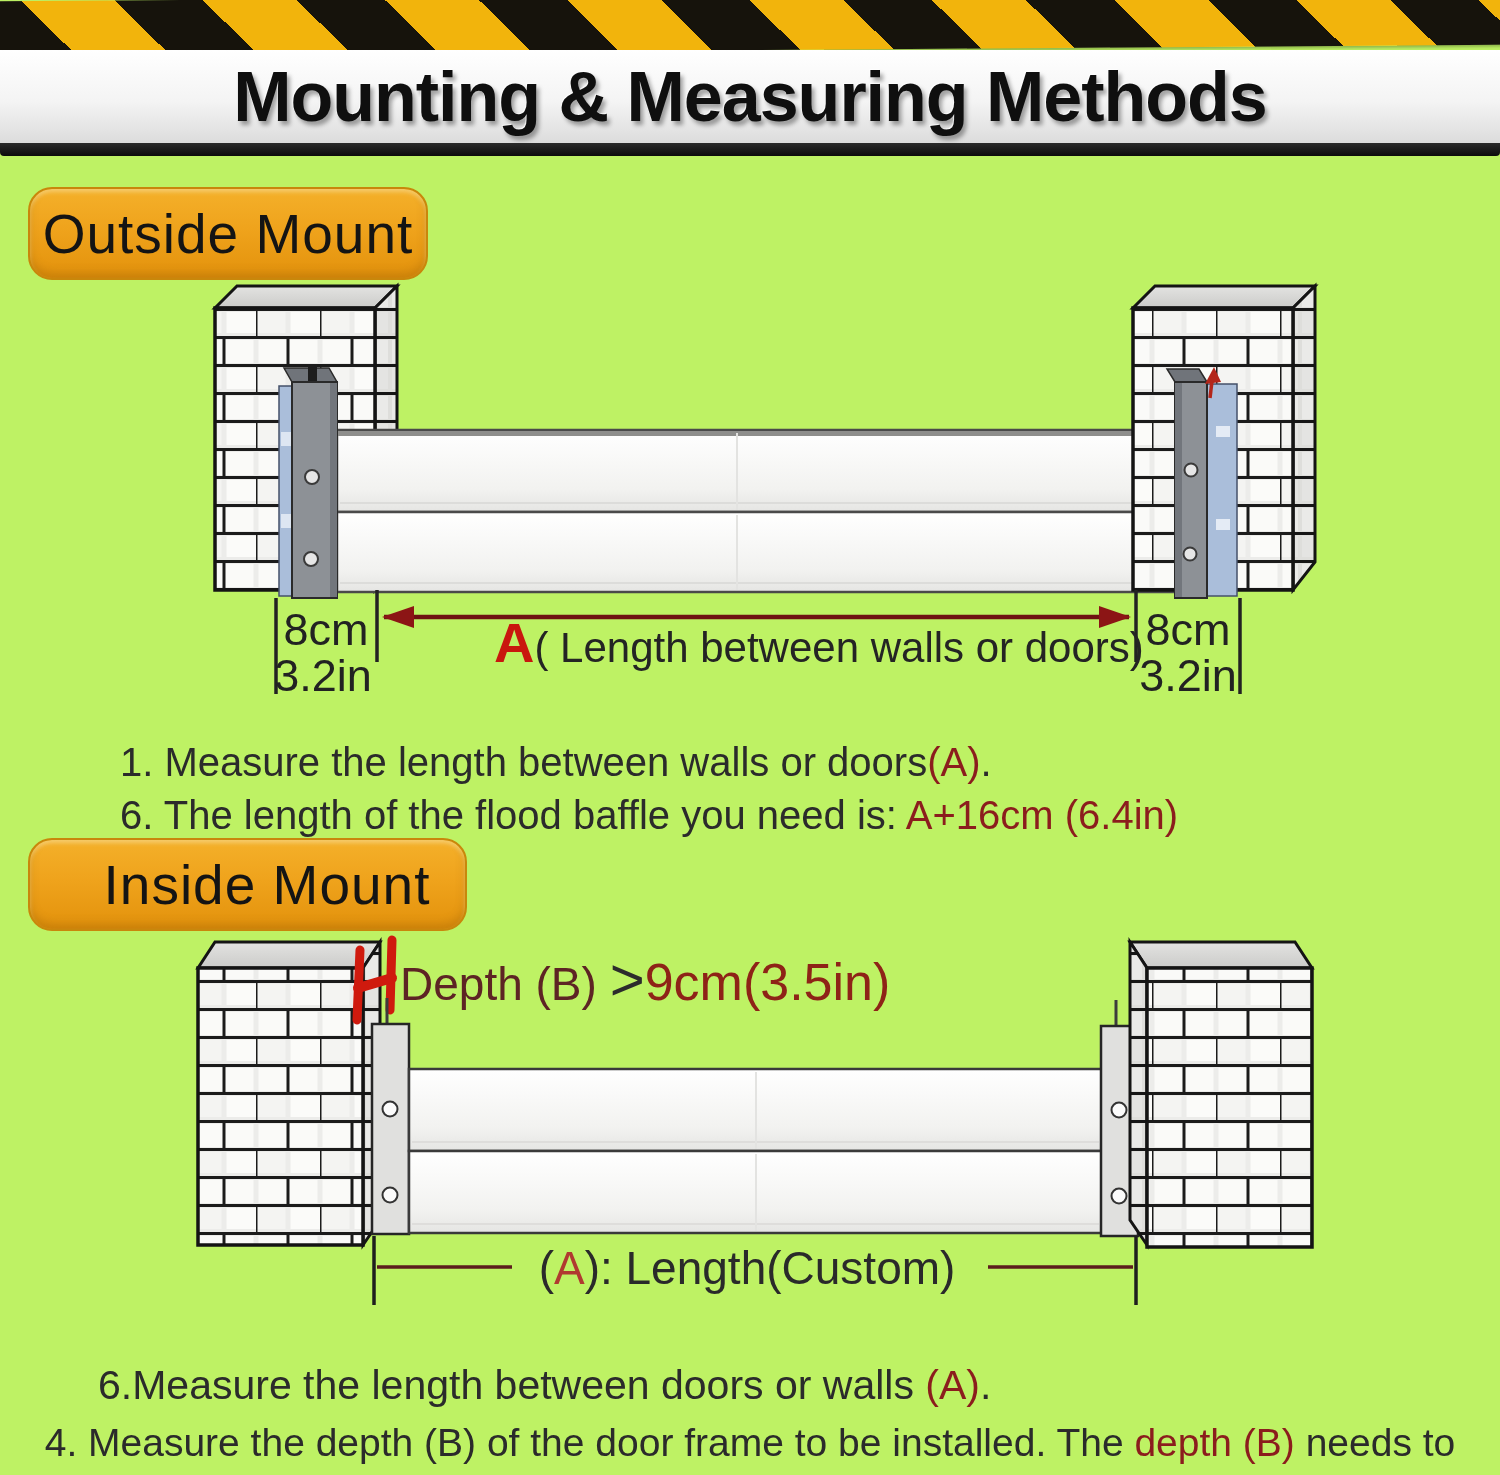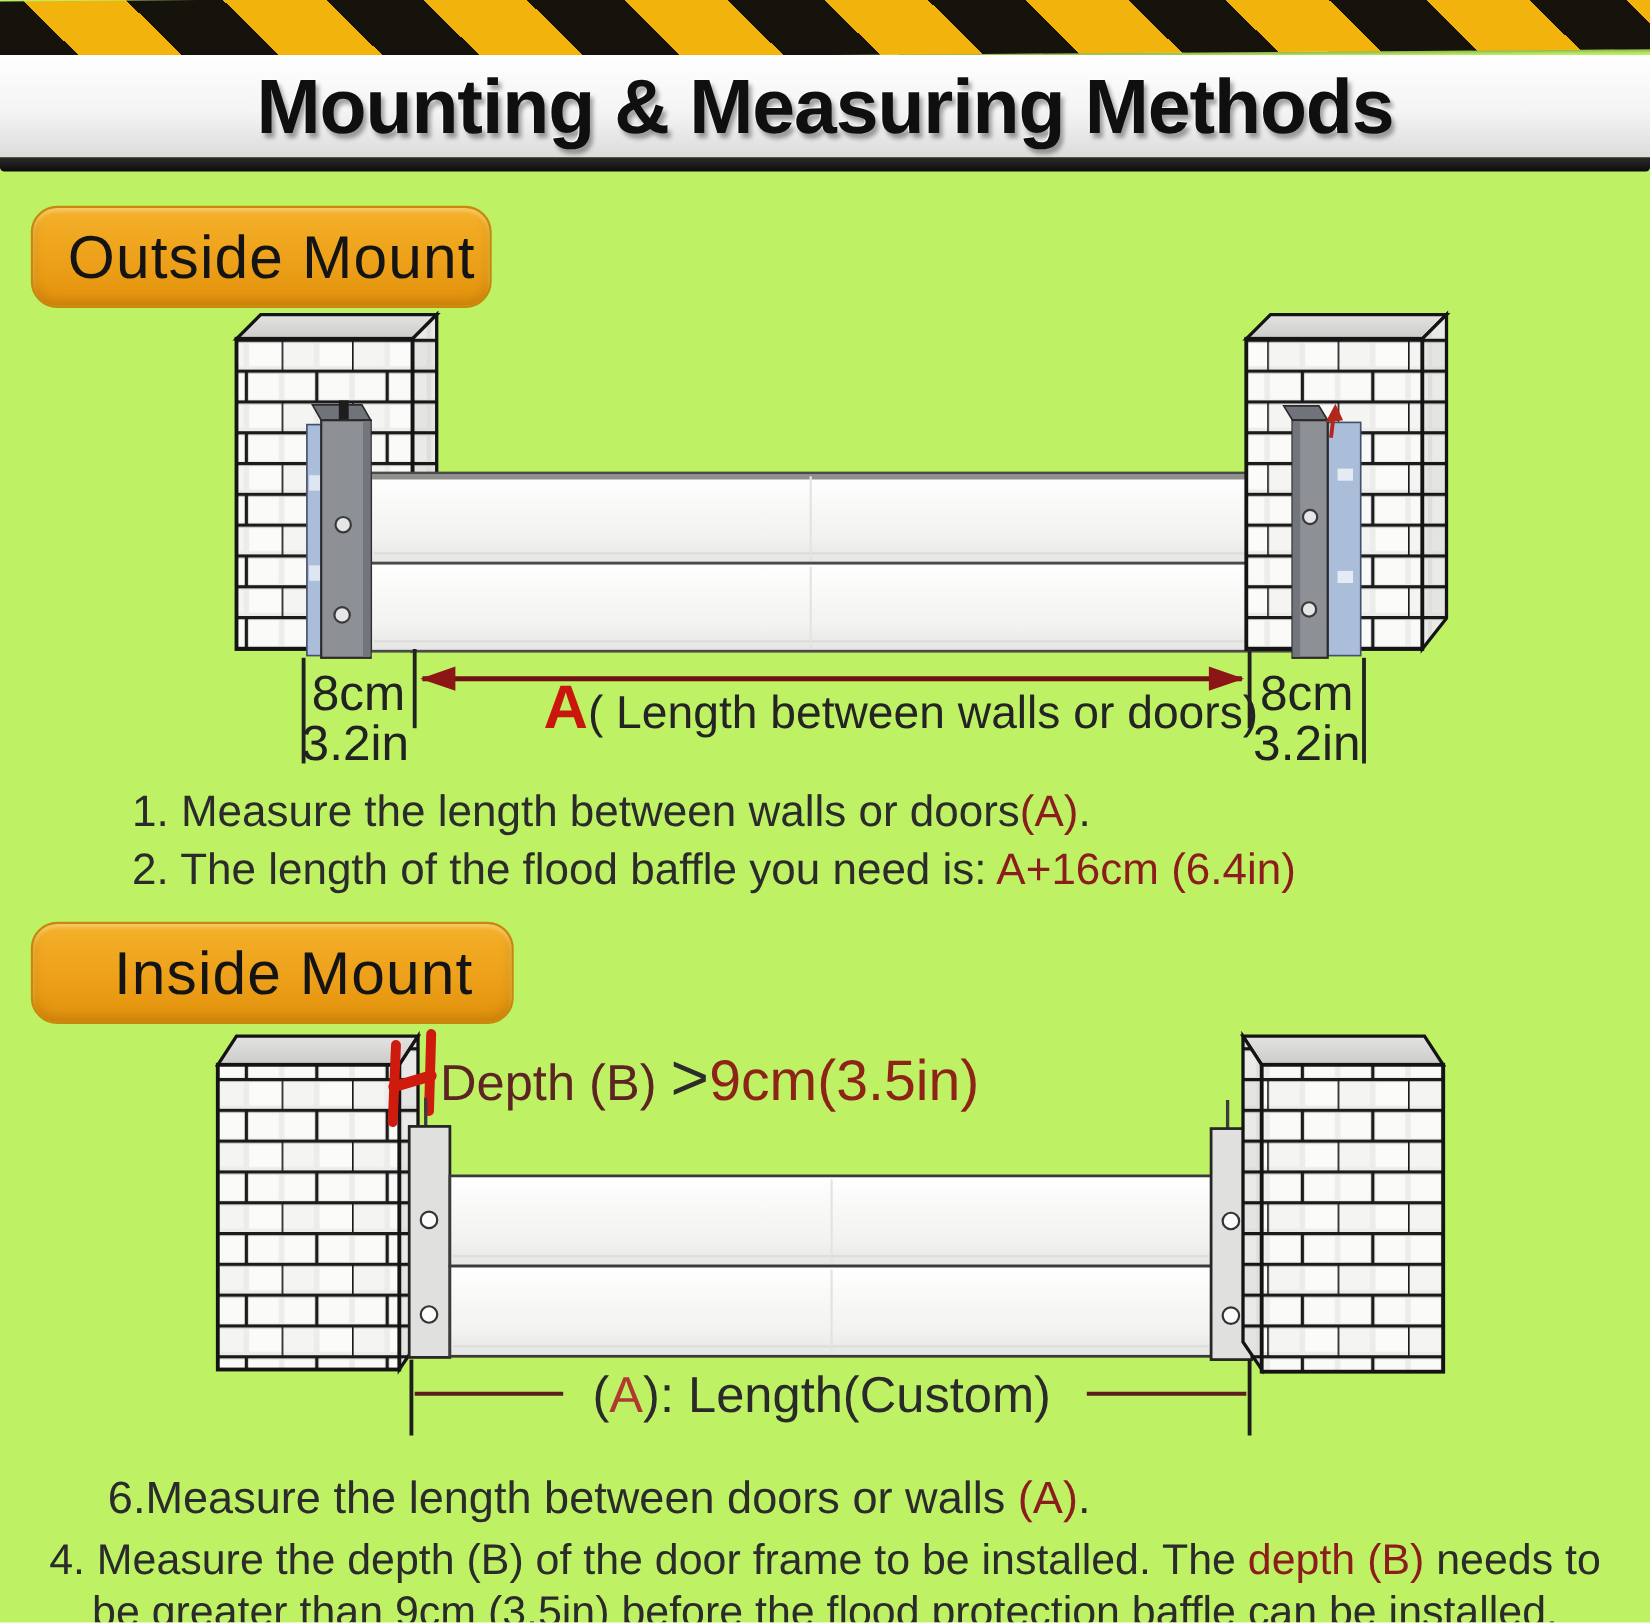--- a/index.html
+++ b/index.html
@@ -17,39 +17,39 @@
              text-shadow:-1px -1px 0 rgba(255,255,255,.65),3px 4px 4px rgba(0,0,0,.35);}
   .blackbar{position:absolute;top:143px;left:0;width:1500px;height:13px;
             background:linear-gradient(180deg,#2b2b2b,#0c0c0c);border-radius:0 0 4px 4px;}
 
   
   .badge{position:absolute;left:28px;width:396px;height:89px;border-radius:24px;
          background:linear-gradient(180deg,#f4b02a 0%,#efa31c 45%,#e3920c 100%);
          border:2px solid #c9870b;box-shadow:inset 0 -5px 10px rgba(120,70,0,.25),inset 0 3px 4px rgba(255,235,170,.55);
          display:flex;align-items:center;justify-content:center;}
   .badge span{font-size:55px;font-weight:500;color:#141414;letter-spacing:1px;}
-  .badge.outside{top:187px;padding-left:19px;}
+  .badge.outside{top:187px;}
   .badge.inside{top:838px;padding-left:39px;}
 
   
   .diagram{position:absolute;left:0;width:1500px;}
   .diagram.outside{top:270px;height:435px;}
   .diagram.inside{top:935px;height:385px;}
   svg text{font-family:"Liberation Sans",sans-serif;}
   .dimtext{font-size:45px;fill:#222222;}
   .spanA{font-size:56px;font-weight:bold;fill:#c9170e;}
   .spanRest{font-size:42px;fill:#242424;}
   .depthLabel{font-size:46px;fill:#5d2424;}
   .depthGt{font-size:60px;fill:#2c2c2c;}
   .depthVal{font-size:52px;fill:#8e2317;}
   .lenText{font-size:46px;fill:#2a2a2a;}
   .lenA{fill:#b03a30;}
 
   
-  .steps{position:absolute;color:#2b2b2b;}
+  .steps{position:absolute;color:#2b2b2b;margin-top:24px;}
   .steps.outside{top:712px;left:120px;font-size:40px;line-height:53px;}
   .steps.inside{top:1336px;left:0;width:1500px;font-size:41px;line-height:50px;}
   .steps p{margin:0;}
   .steps.inside .step1{margin-left:98px;}
   .steps.inside .step2{margin-top:9px;font-size:39px;line-height:47px;text-align:center;
                        width:1428px;margin-left:auto;margin-right:auto;}
   .accent{color:#8b1d1d;}
 </style>
 </head>
 <body>
@@ -159,21 +159,21 @@
 
     <text x="326" y="645" text-anchor="middle" class="dimtext">8cm</text>
     <text x="323" y="691" text-anchor="middle" class="dimtext">3.2in</text>
     <text x="1188" y="645" text-anchor="middle" class="dimtext">8cm</text>
     <text x="1188" y="691" text-anchor="middle" class="dimtext">3.2in</text>
     <text x="494" y="662"><tspan class="spanA">A</tspan><tspan class="spanRest">( Length between walls or doors)</tspan></text>
   </svg>
 
   <div class="steps outside">
     <p><span>1. Measure the length between walls or doors</span><span class="accent">(A)</span><span>.</span></p>
-    <p><span>2. The length of the flood baffle you need is: </span><span class="accent">A+16cm (6.4in)</span></p>
+    <p><span>6. The length of the flood baffle you need is: </span><span class="accent">A+16cm (6.4in)</span></p>
   </div>
 
   <div class="badge inside">
     <span>Inside Mount</span>
   </div>
 
   <svg class="diagram inside" viewBox="0 935 1500 385">
 
     <g>
       <polygon points="198,968 363,968 380,942 215,942" fill="url(#topFaceG)" stroke="#141414" stroke-width="3"></polygon>

